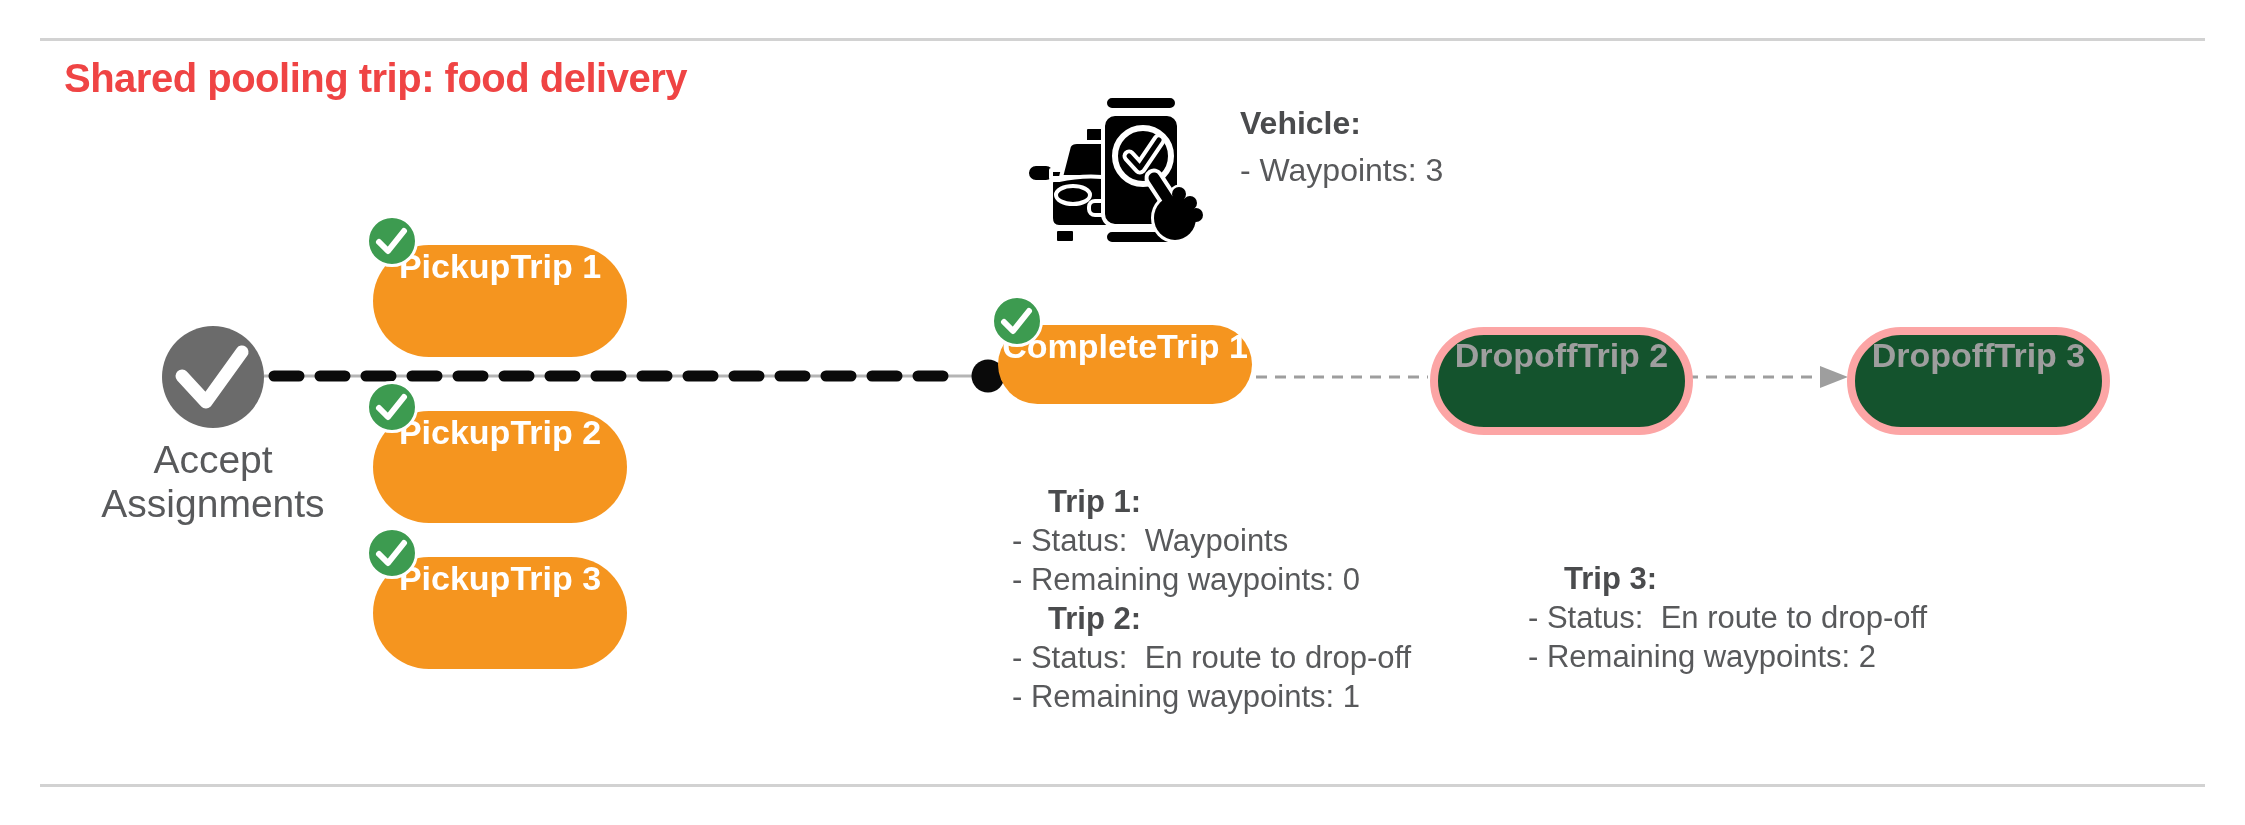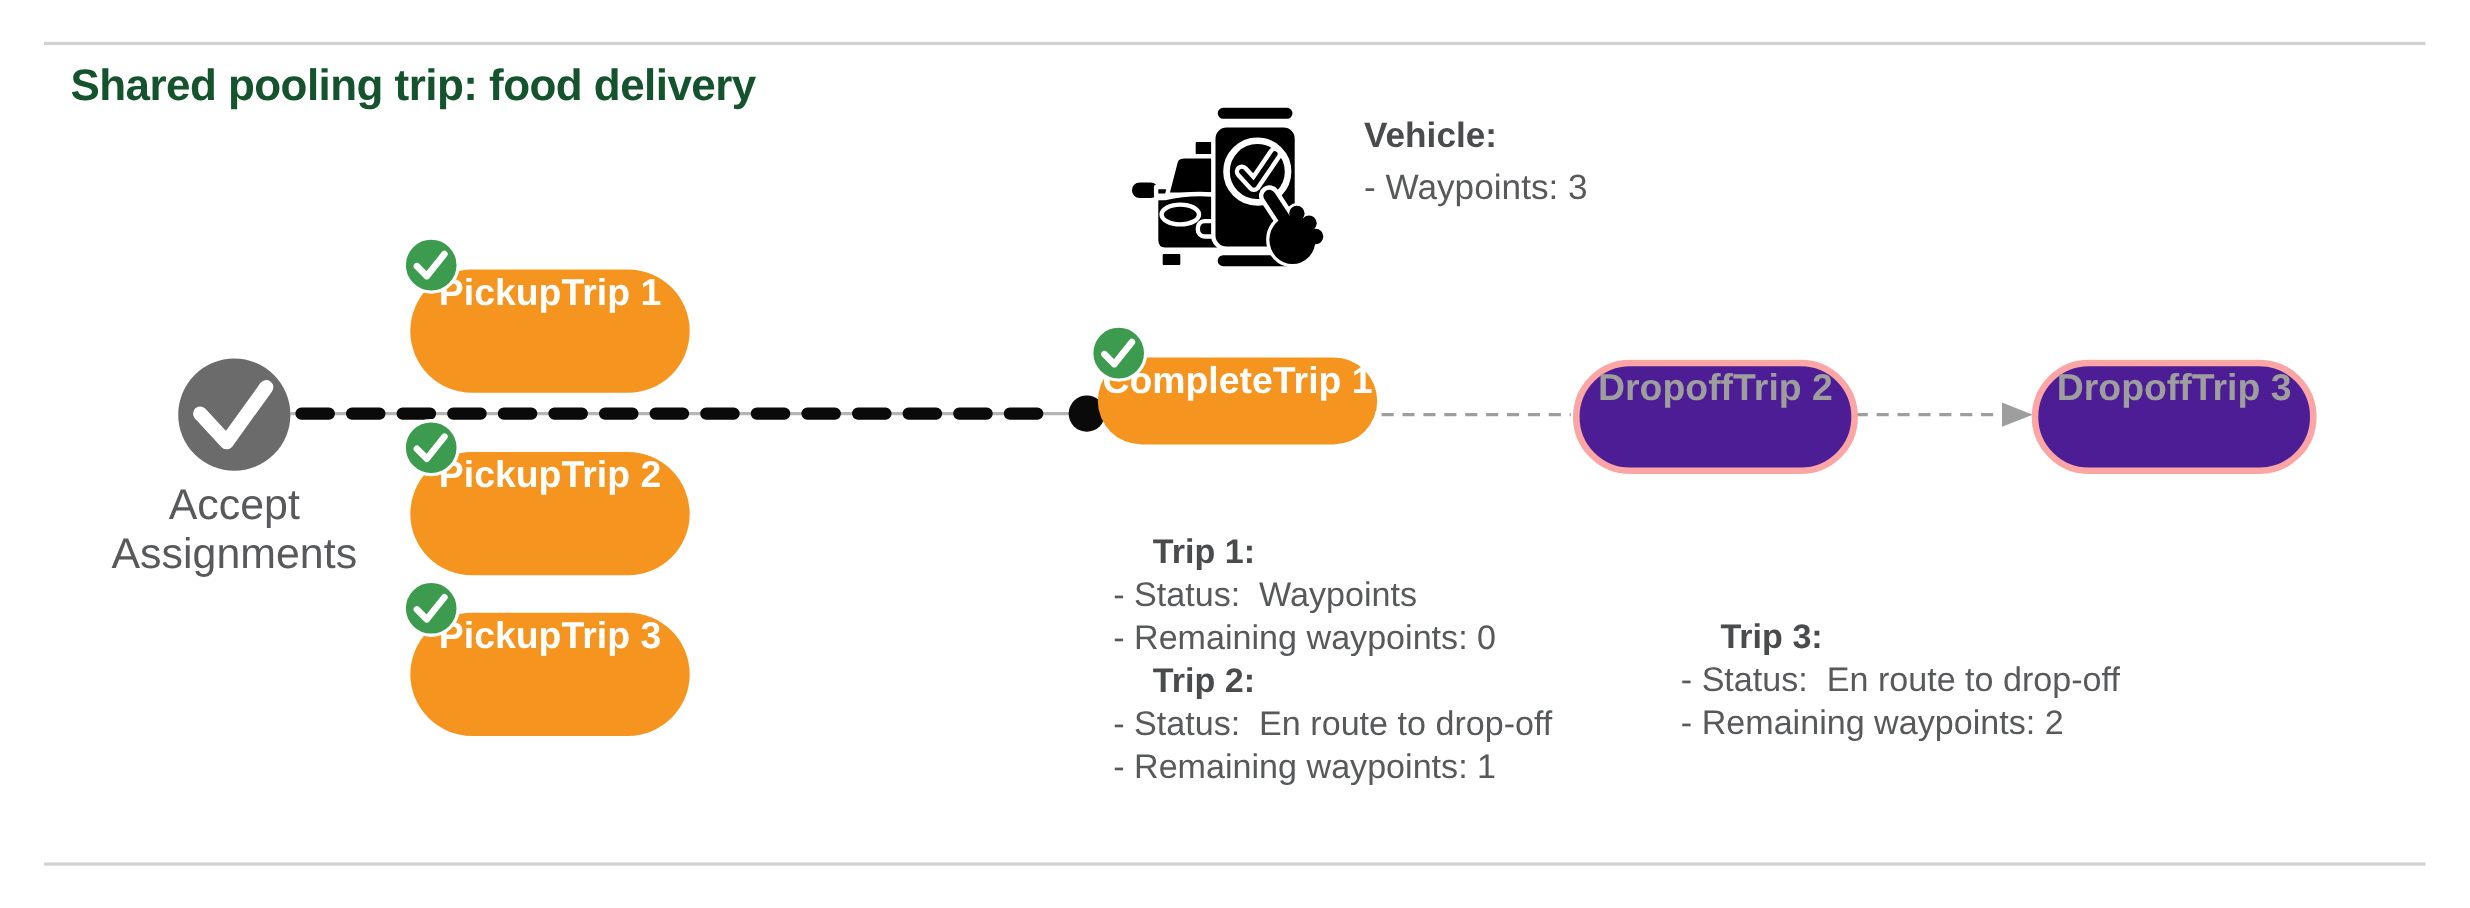--- a/index.html
+++ b/index.html
@@ -1,36 +1,36 @@
 <!DOCTYPE html>
 <html><head>
 <meta charset="utf-8">
 <style>
   html,body{margin:0;padding:0;background:#fff;}
   .stage{position:relative;width:2245px;height:825px;background:#ffffff;overflow:hidden;
          font-family:"Liberation Sans", sans-serif;}
   .rule{position:absolute;left:40px;width:2165px;height:3px;background:#d2d2d2;}
   .rule.top{top:38px;}
   .rule.bottom{top:784px;}
-  .title{position:absolute;left:64px;top:56px;font-size:40px;font-weight:bold;color:#14532d;
+  .title{position:absolute;left:64px;top:56px;font-size:40px;font-weight:bold;color:#ef4444;
          letter-spacing:-0.5px;white-space:nowrap;}
   .connectors{position:absolute;left:0;top:0;z-index:1;}
   .node-circle{position:absolute;left:162px;top:326px;width:102px;height:102px;border-radius:50%;
          background:#6b6b6b;z-index:2;}
   .start-label{position:absolute;left:38px;top:438px;width:350px;text-align:center;
          font-size:39px;line-height:44px;color:#58595b;z-index:2;}
   .pill{position:absolute;z-index:3;border-radius:62px;display:flex;
         justify-content:center;font-weight:bold;font-size:34px;line-height:43px;
         color:#fff;background:#f5951f;width:254px;}
   .pill .l2{margin-top:0;}
   .pickup1{left:373px;top:245px;height:112px;}
   .pickup2{left:373px;top:411px;height:112px;}
   .pickup3{left:373px;top:557px;height:112px;}
   .complete{left:998px;top:325px;height:79px;}
-  .dropoff{background:#4c1d95;border:6px solid #fca5a5;color:#9e9e9e;width:247px;height:92px;line-height:41px;}
+  .dropoff{background:#14532d;border:8px solid #fca5a5;color:#9e9e9e;width:247px;height:92px;line-height:41px;}
   .dropoff2{left:1430px;top:327px;}
   .dropoff3{left:1847px;top:327px;}
   .badge{position:absolute;left:-7px;top:-30px;width:46px;height:46px;border-radius:50%;
          background:#3d9b50;border:3px solid #fff;box-sizing:content-box;}
   .vehicle-icon{position:absolute;left:1025px;top:80px;z-index:2;}
   .vehicle-text{position:absolute;left:1240px;top:100px;z-index:2;font-size:32px;line-height:47px;color:#58595b;}
   .vehicle-text .vlabel{font-weight:bold;color:#4a4b4d;}
   .status-block{position:absolute;z-index:2;font-size:31px;line-height:39px;color:#58595b;}
   .status-block .hdr{font-weight:bold;color:#4a4b4d;margin-left:36px;}
   .status-block .ln{white-space:pre;}

